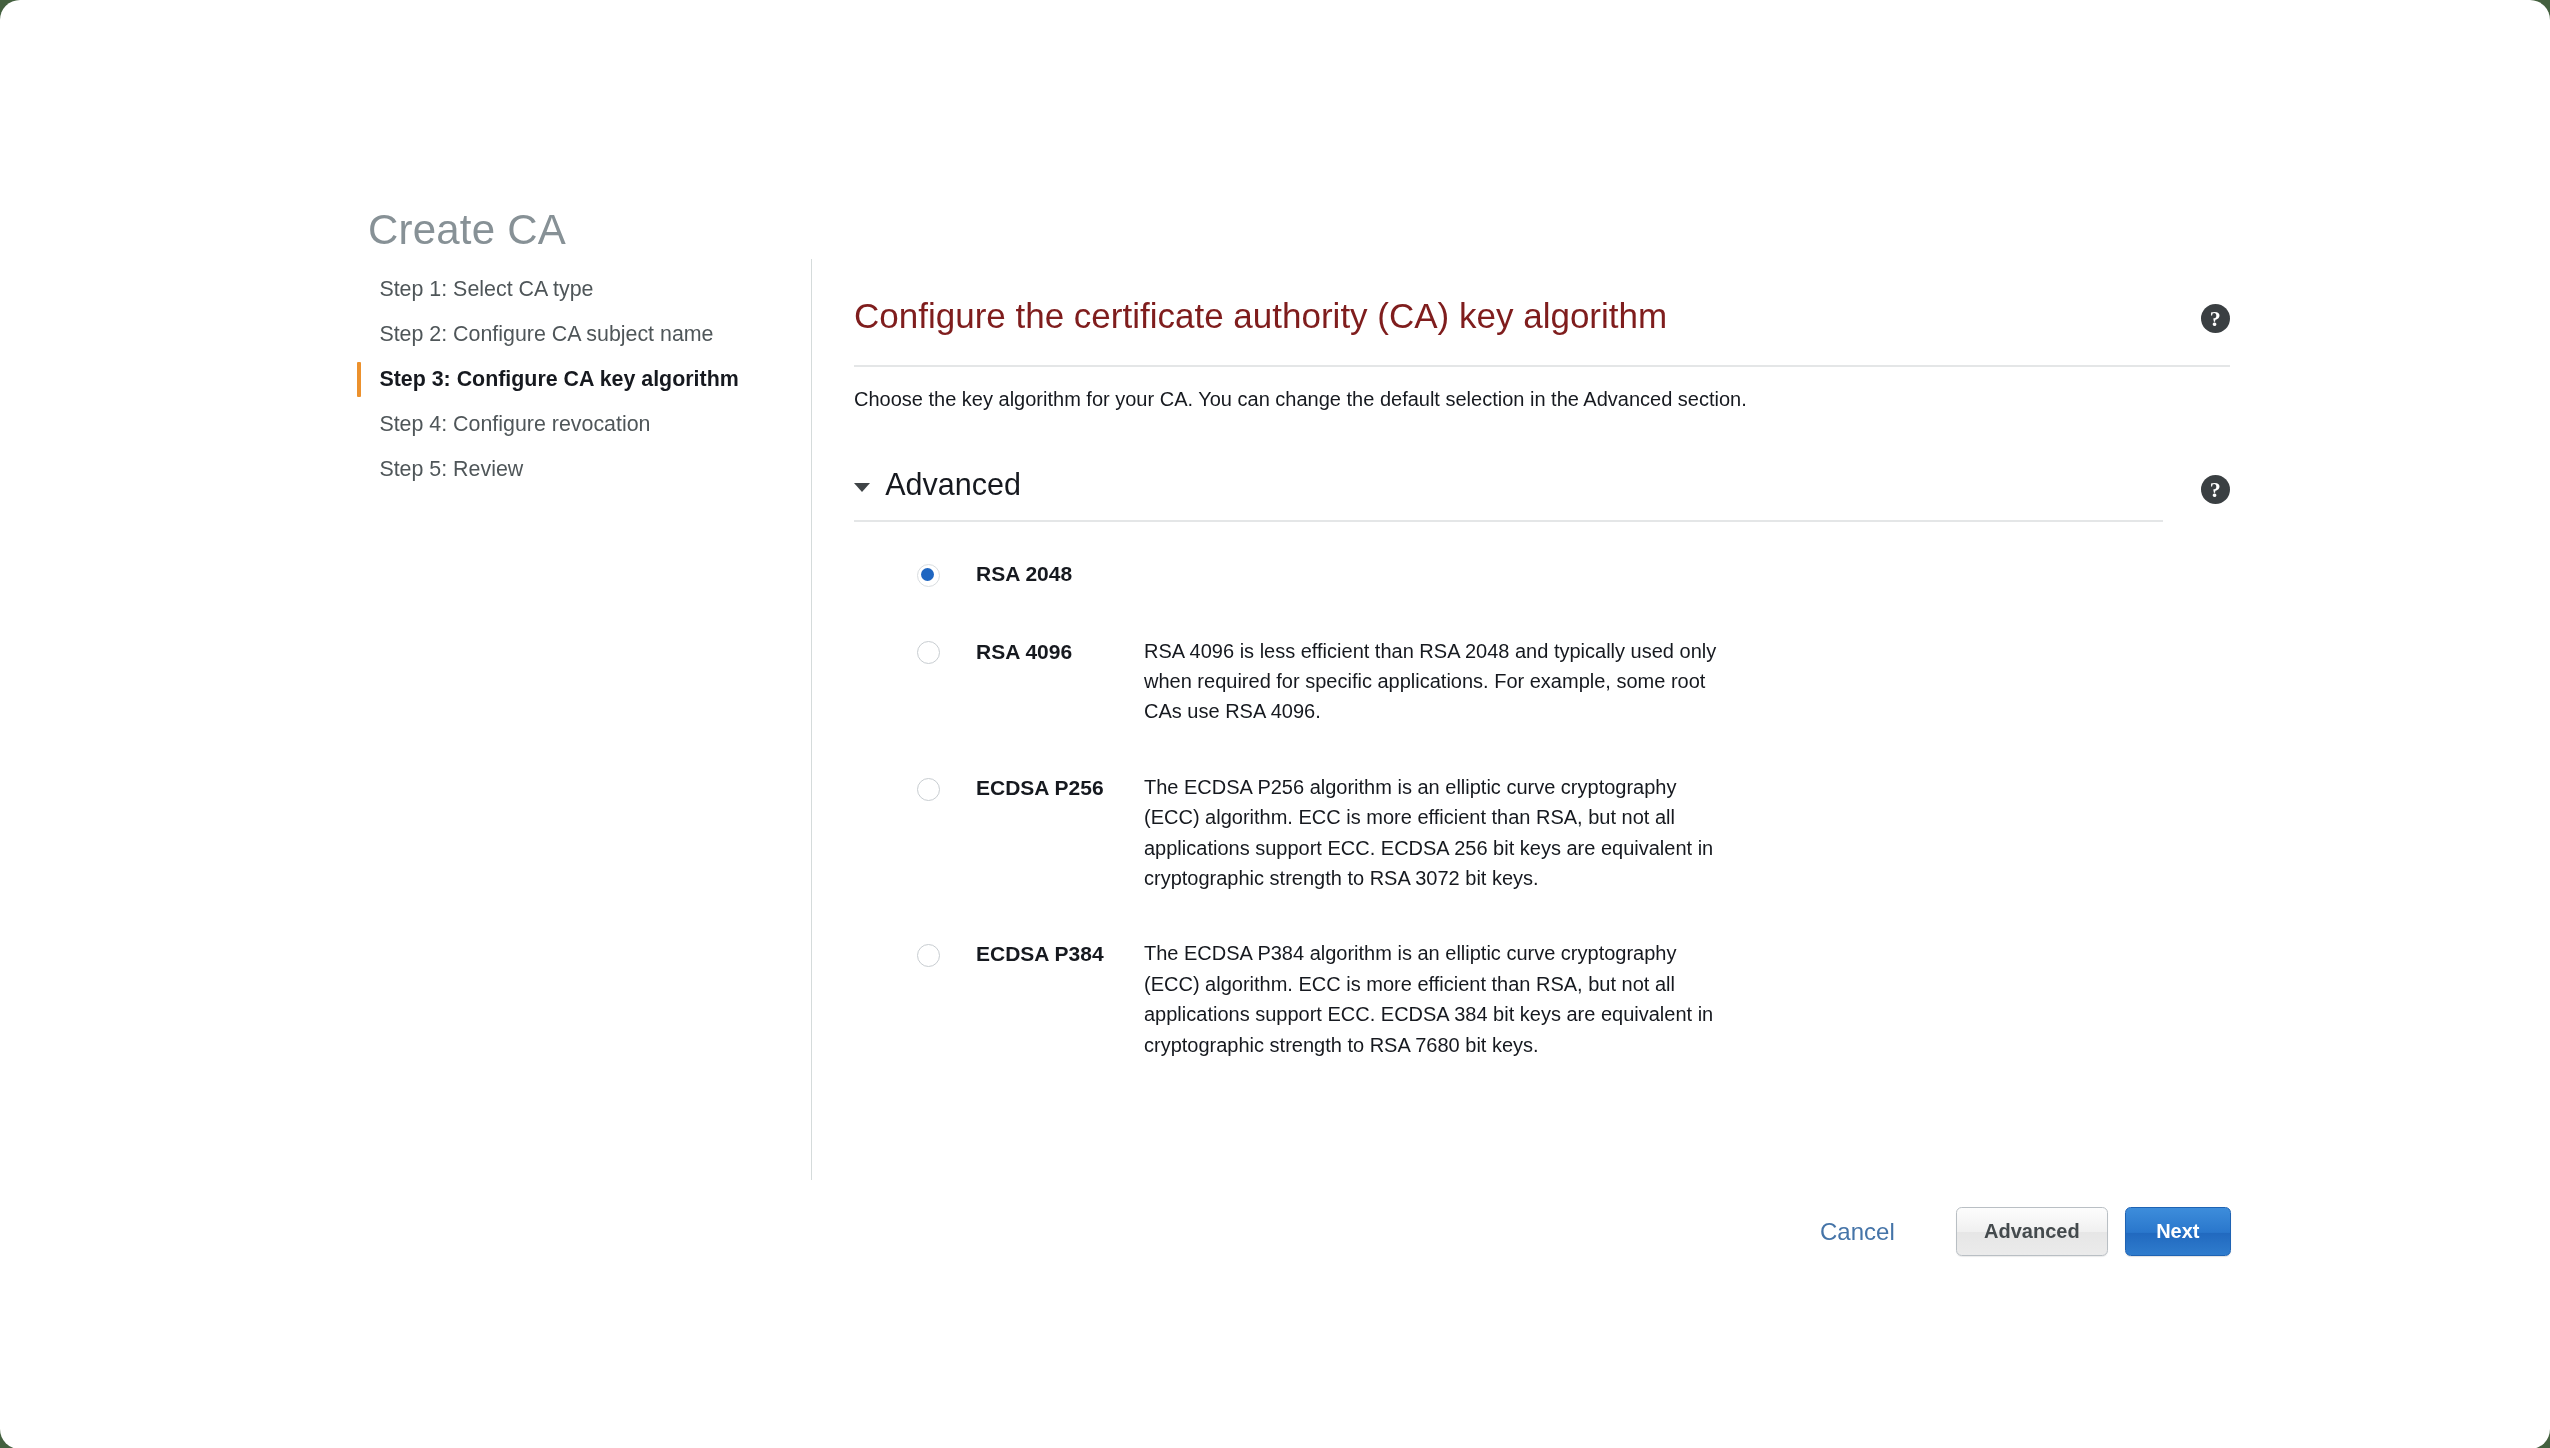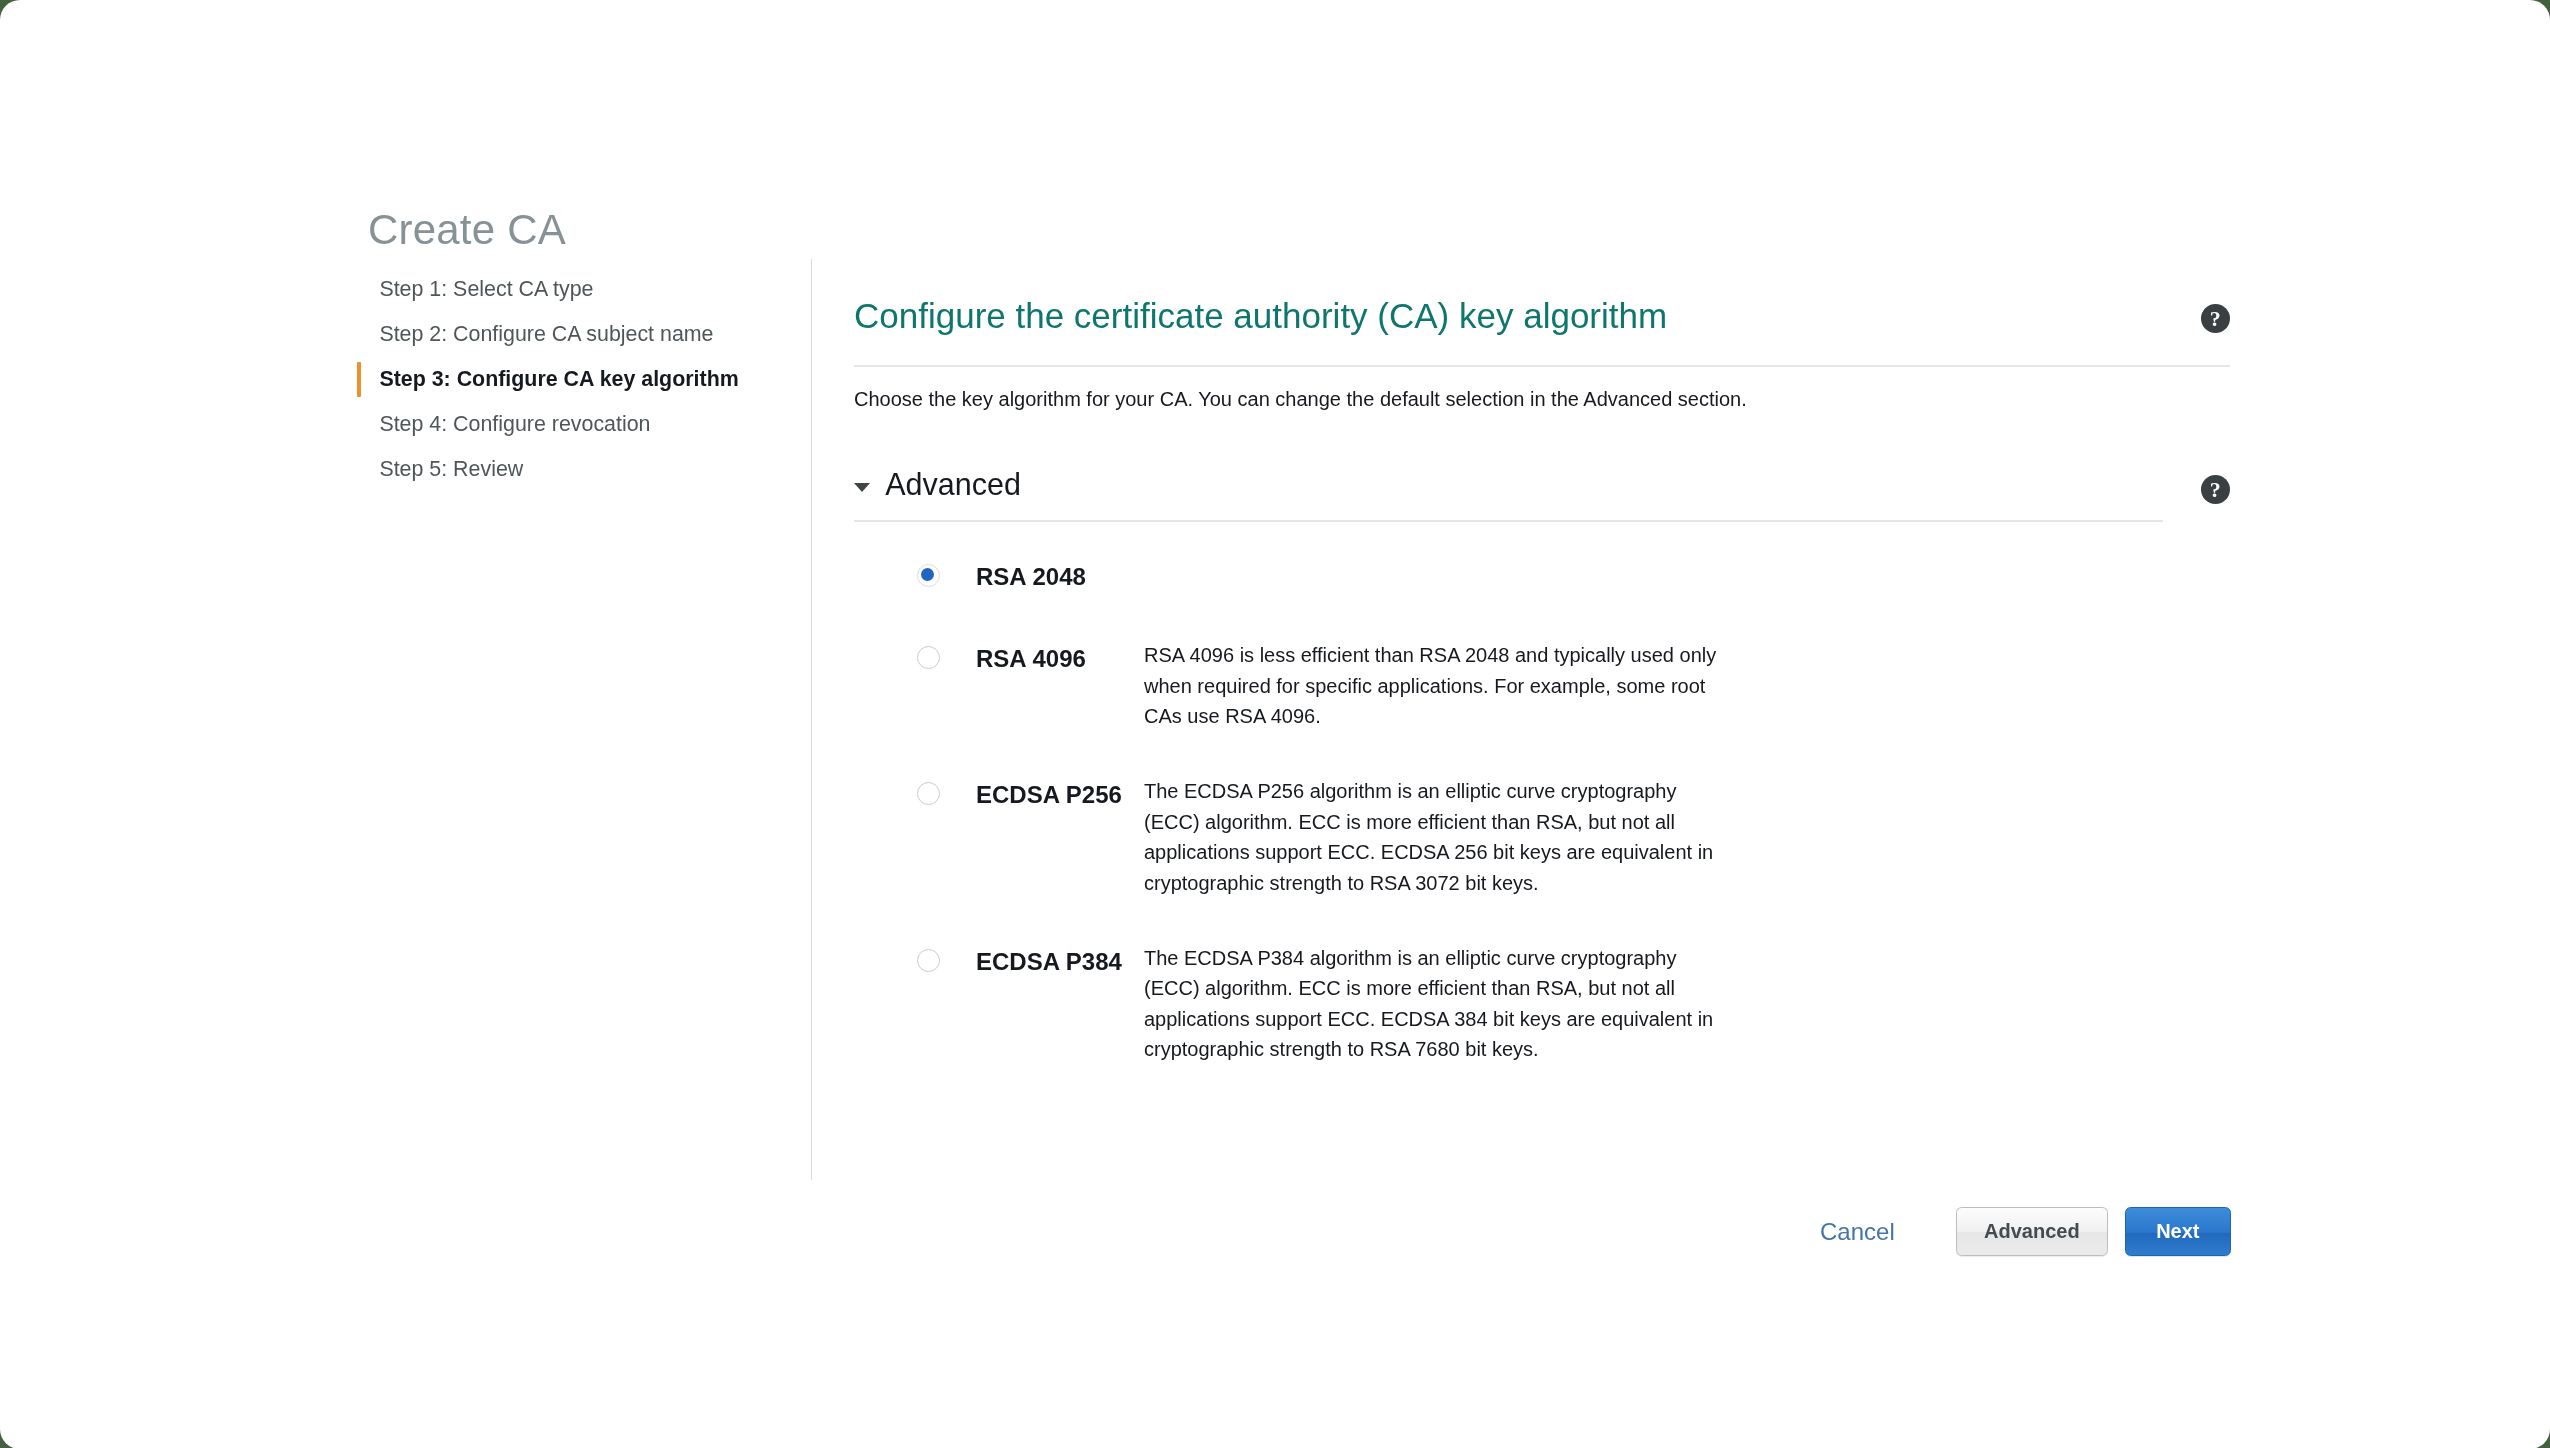--- a/index.html
+++ b/index.html
@@ -88,21 +88,21 @@
     top: 0;
     width: 1376px;
   }
   .content-head {
     position: relative;
     padding-right: 67px;
   }
   .content-title {
     font-size: 35px;
     font-weight: 400;
-    color: #0f766e;
+    color: #7f1d1d;
     line-height: 1.15;
     white-space: nowrap;
   }
   .help-icon {
     position: absolute;
     width: 29.5px;
     height: 29.5px;
     border-radius: 50%;
     background: #3a3f42;
     color: #ffffff;
@@ -190,21 +190,21 @@
     position: absolute;
     left: 2.9px; top: 2.9px;
     width: 13.3px; height: 13.3px;
     border-radius: 50%;
     background: #1f66c1;
   }
   .option-name {
     flex: 0 0 auto;
     width: 168px;
     margin-left: 36px;
-    font-size: 24px;
+    font-size: 21px;
     font-weight: bold;
     color: #16191f;
     line-height: 1.55;
     white-space: nowrap;
   }
   .option-desc {
     flex: 0 0 auto;
     width: 583px;
     font-size: 20px;
     color: #16191f;

